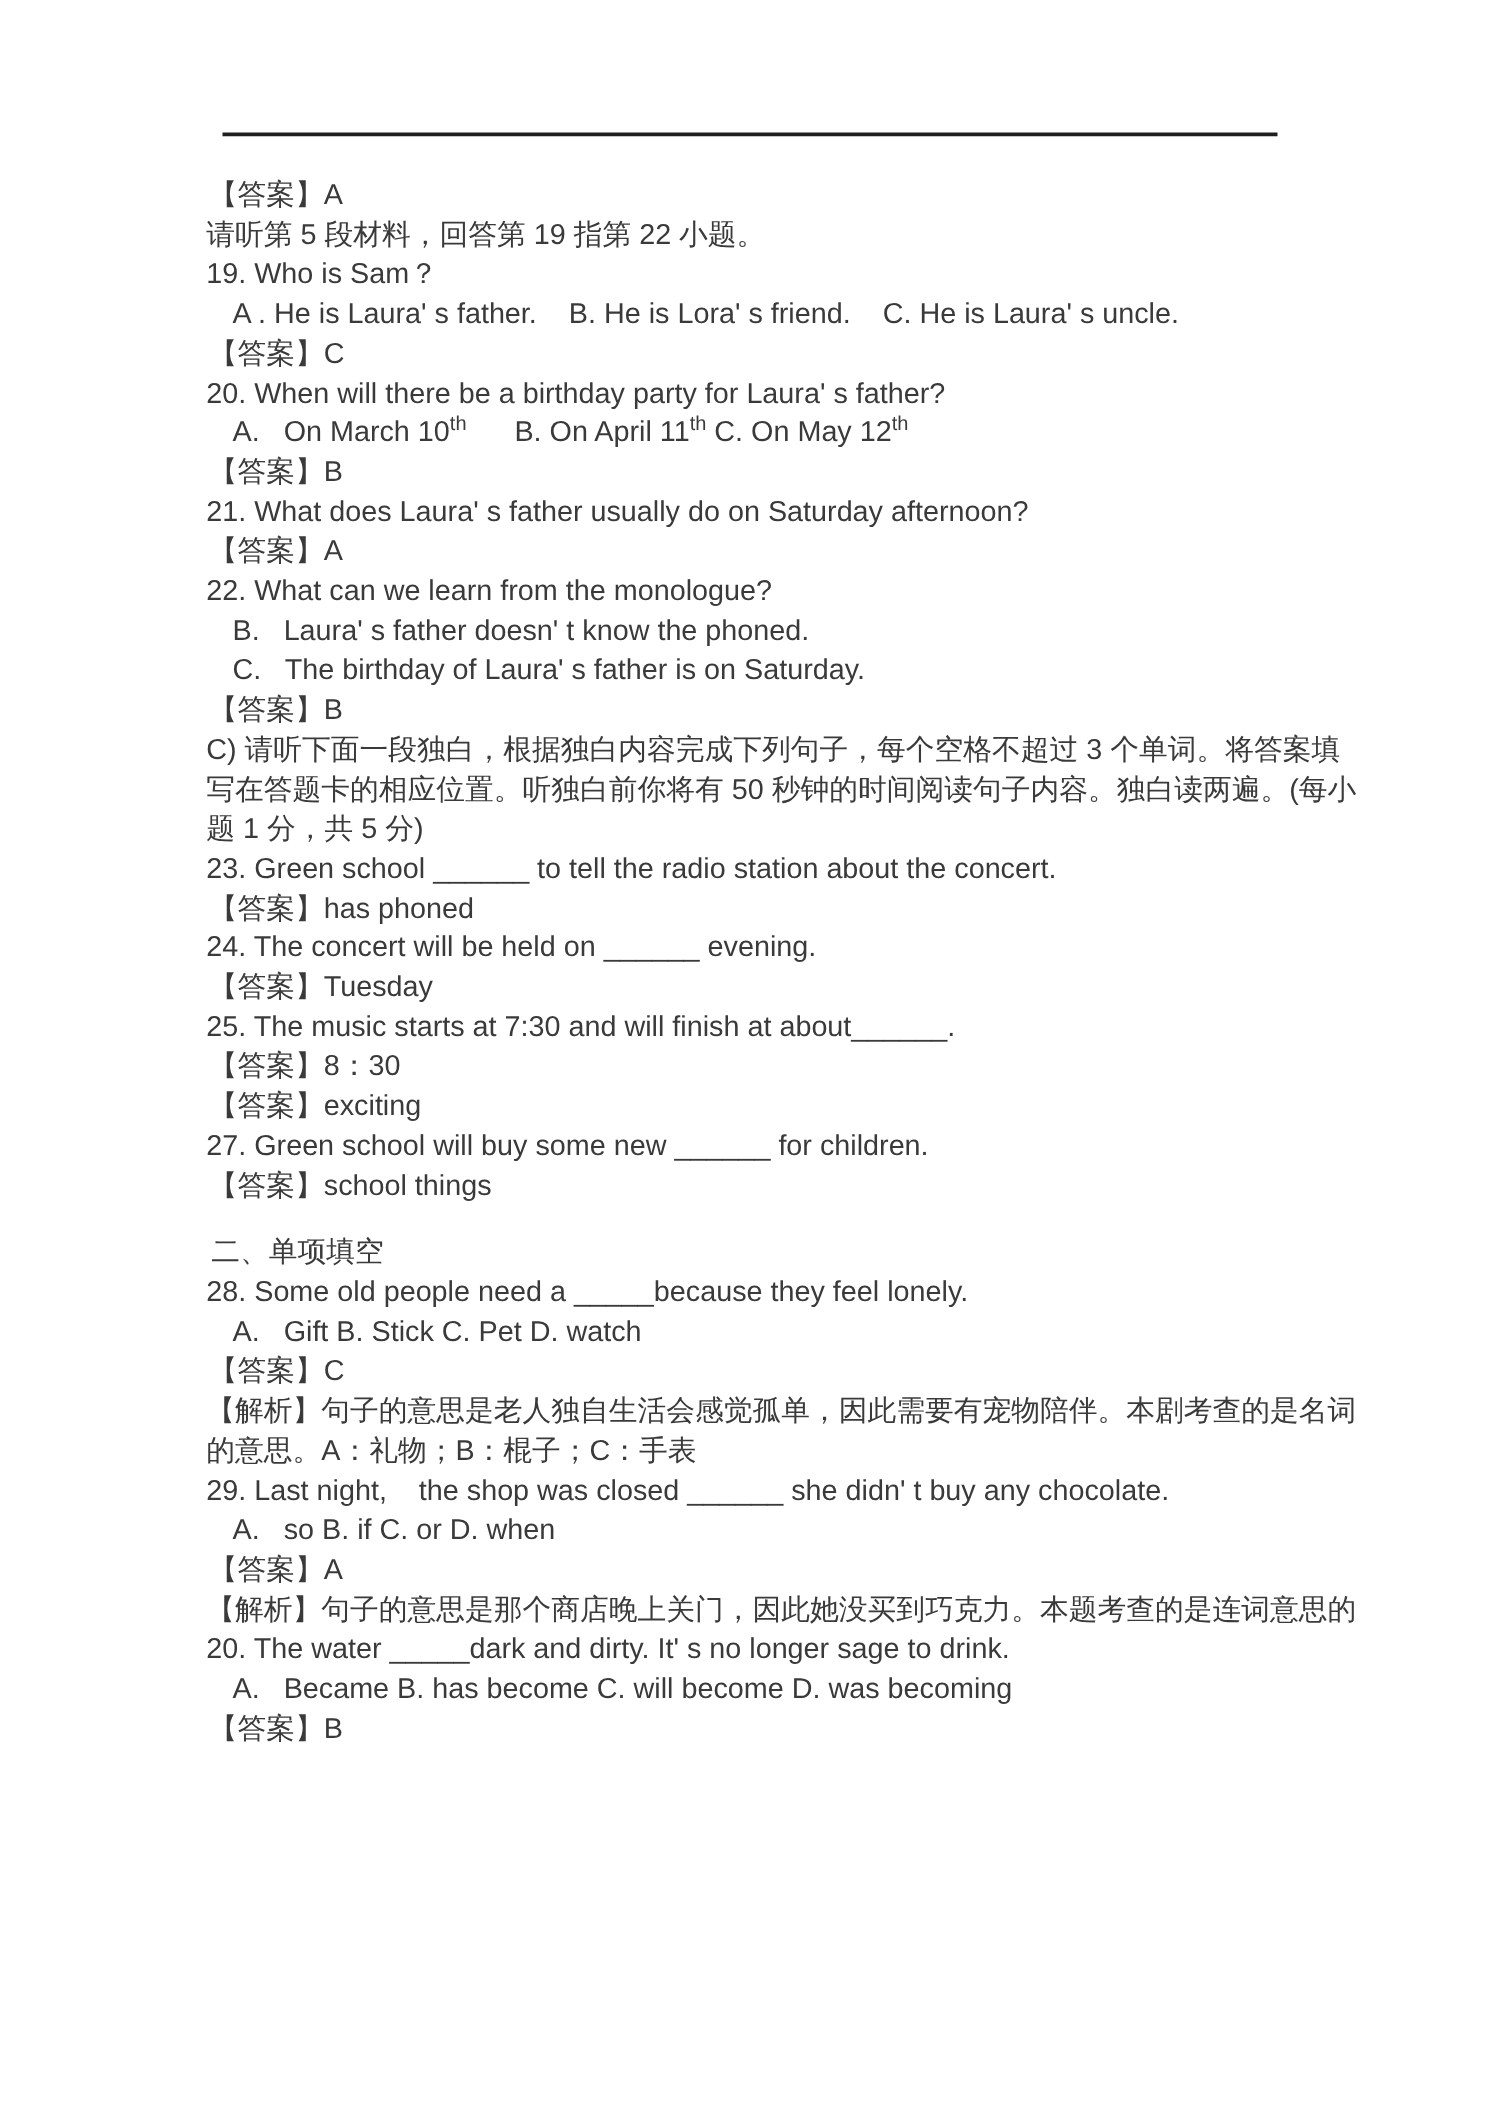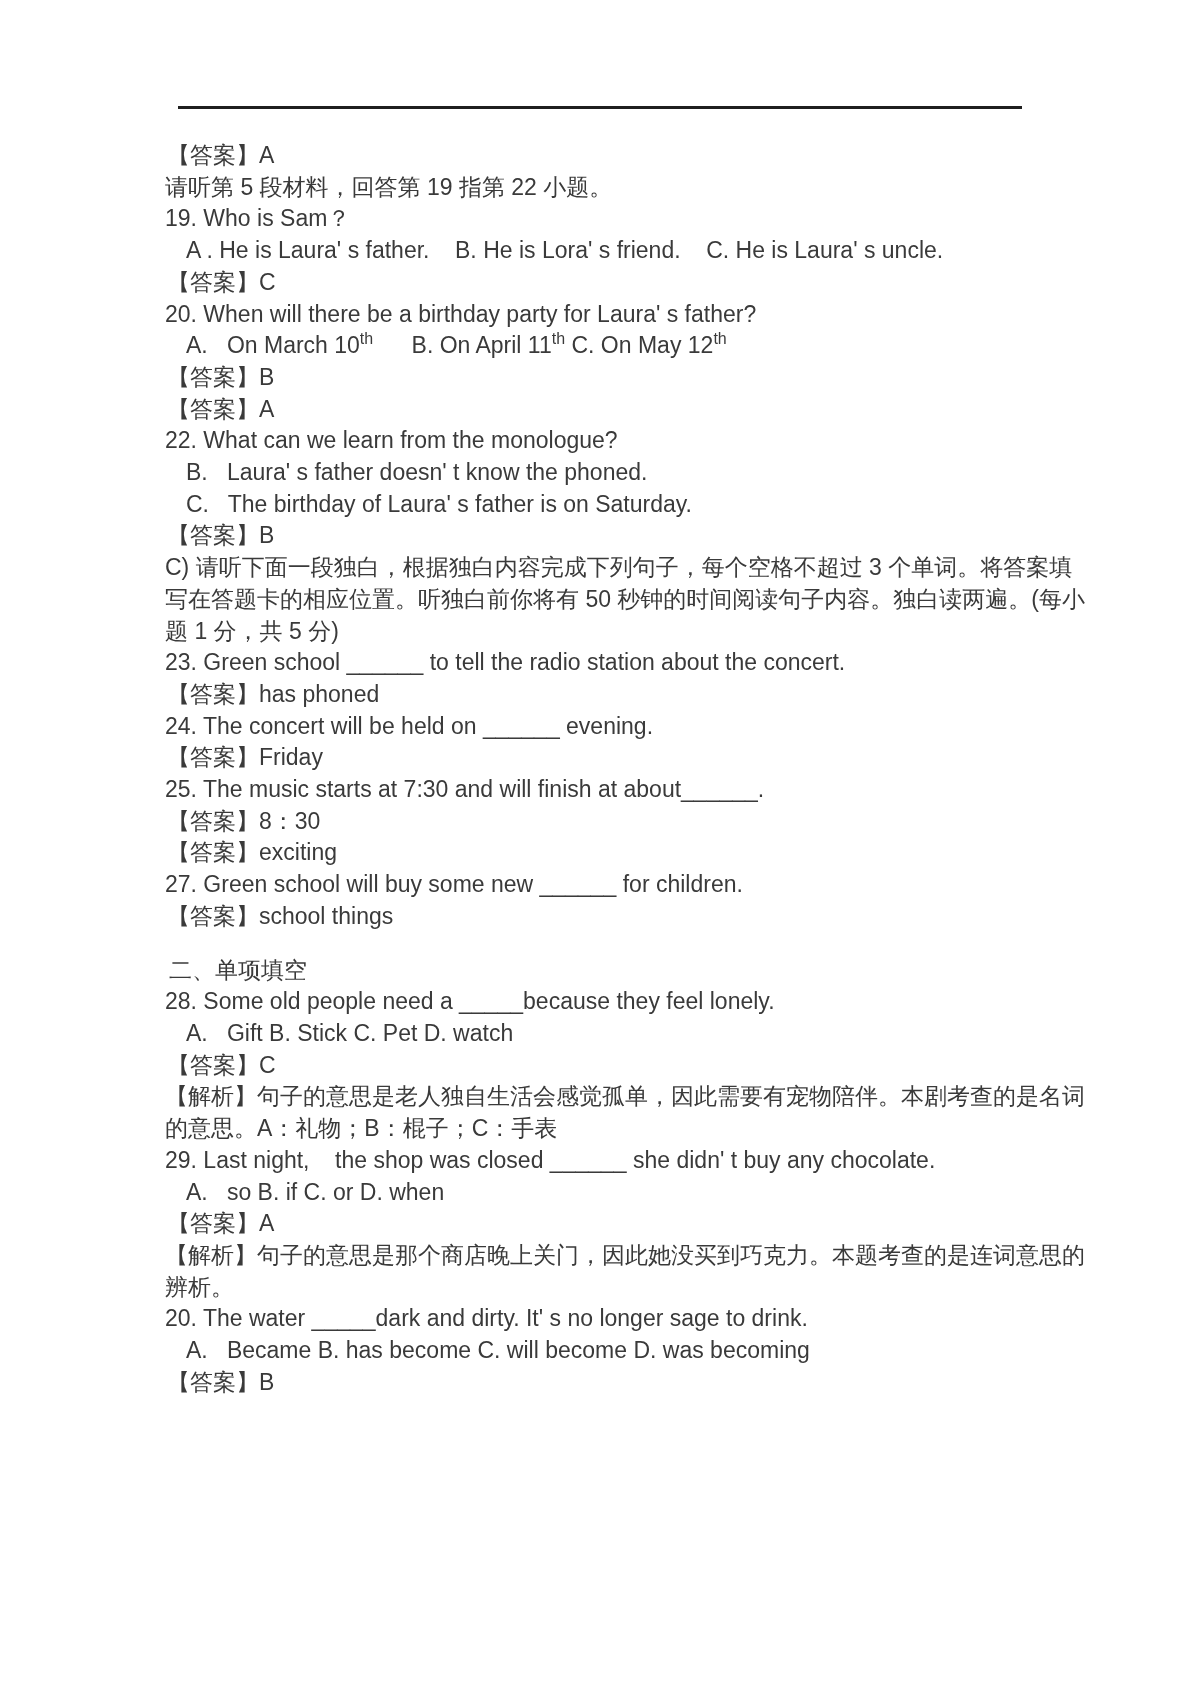--- a/index.html
+++ b/index.html
@@ -62,46 +62,46 @@
   <div class="header-rule" style="background: rgb(31, 31, 31);"></div>
   <div class="doc" style="color: rgb(58, 58, 58);">
       <p class="ln answer">【答案】A</p>
       <p class="ln chinese">请听第 5 段材料，回答第 19 指第 22 小题。</p>
       <p class="ln question">19. Who is Sam？</p>
       <p class="ln option">A . He is Laura' s father.    B. He is Lora' s friend.    C. He is Laura' s uncle.</p>
       <p class="ln answer">【答案】C</p>
       <p class="ln question">20. When will there be a birthday party for Laura' s father?</p>
       <p class="ln option"><span>A.   On March 10</span><sup>th</sup><span>      B. On April 11</span><sup>th</sup><span> C. On May 12</span><sup>th</sup></p>
       <p class="ln answer">【答案】B</p>
+      <p class="ln question">21. What does Laura' s father usually do on Saturday afternoon?</p>
       <p class="ln answer">【答案】A</p>
       <p class="ln question">22. What can we learn from the monologue?</p>
       <p class="ln option">B.   Laura' s father doesn' t know the phoned.</p>
       <p class="ln option">C.   The birthday of Laura' s father is on Saturday.</p>
       <p class="ln answer">【答案】B</p>
       <p class="ln chinese">C) 请听下面一段独白，根据独白内容完成下列句子，每个空格不超过 3 个单词。将答案填</p>
       <p class="ln chinese">写在答题卡的相应位置。听独白前你将有 50 秒钟的时间阅读句子内容。独白读两遍。(每小</p>
       <p class="ln chinese">题 1 分，共 5 分)</p>
       <p class="ln question">23. Green school ______ to tell the radio station about the concert.</p>
       <p class="ln answer">【答案】has phoned</p>
       <p class="ln question">24. The concert will be held on ______ evening.</p>
-      <p class="ln answer">【答案】Friday</p>
+      <p class="ln answer">【答案】Tuesday</p>
       <p class="ln question">25. The music starts at 7:30 and will finish at about______.</p>
       <p class="ln answer">【答案】8：30</p>
       <p class="ln answer">【答案】exciting</p>
       <p class="ln question">27. Green school will buy some new ______ for children.</p>
       <p class="ln answer">【答案】school things</p>
       <p class="ln blank"></p>
       <p class="ln section">二、单项填空</p>
       <p class="ln question">28. Some old people need a _____because they feel lonely.</p>
       <p class="ln option">A.   Gift B. Stick C. Pet D. watch</p>
       <p class="ln answer">【答案】C</p>
       <p class="ln chinese">【解析】句子的意思是老人独自生活会感觉孤单，因此需要有宠物陪伴。本剧考查的是名词</p>
       <p class="ln chinese">的意思。A：礼物；B：棍子；C：手表</p>
       <p class="ln question">29. Last night,    the shop was closed ______ she didn' t buy any chocolate.</p>
       <p class="ln option">A.   so B. if C. or D. when</p>
       <p class="ln answer">【答案】A</p>
       <p class="ln chinese">【解析】句子的意思是那个商店晚上关门，因此她没买到巧克力。本题考查的是连词意思的</p>
-      <p class="ln chinese">辨析。</p>
       <p class="ln question">20. The water _____dark and dirty. It' s no longer sage to drink.</p>
       <p class="ln option">A.   Became B. has become C. will become D. was becoming</p>
       <p class="ln answer">【答案】B</p>
     </div>
 </div>
 
 </body></html>

